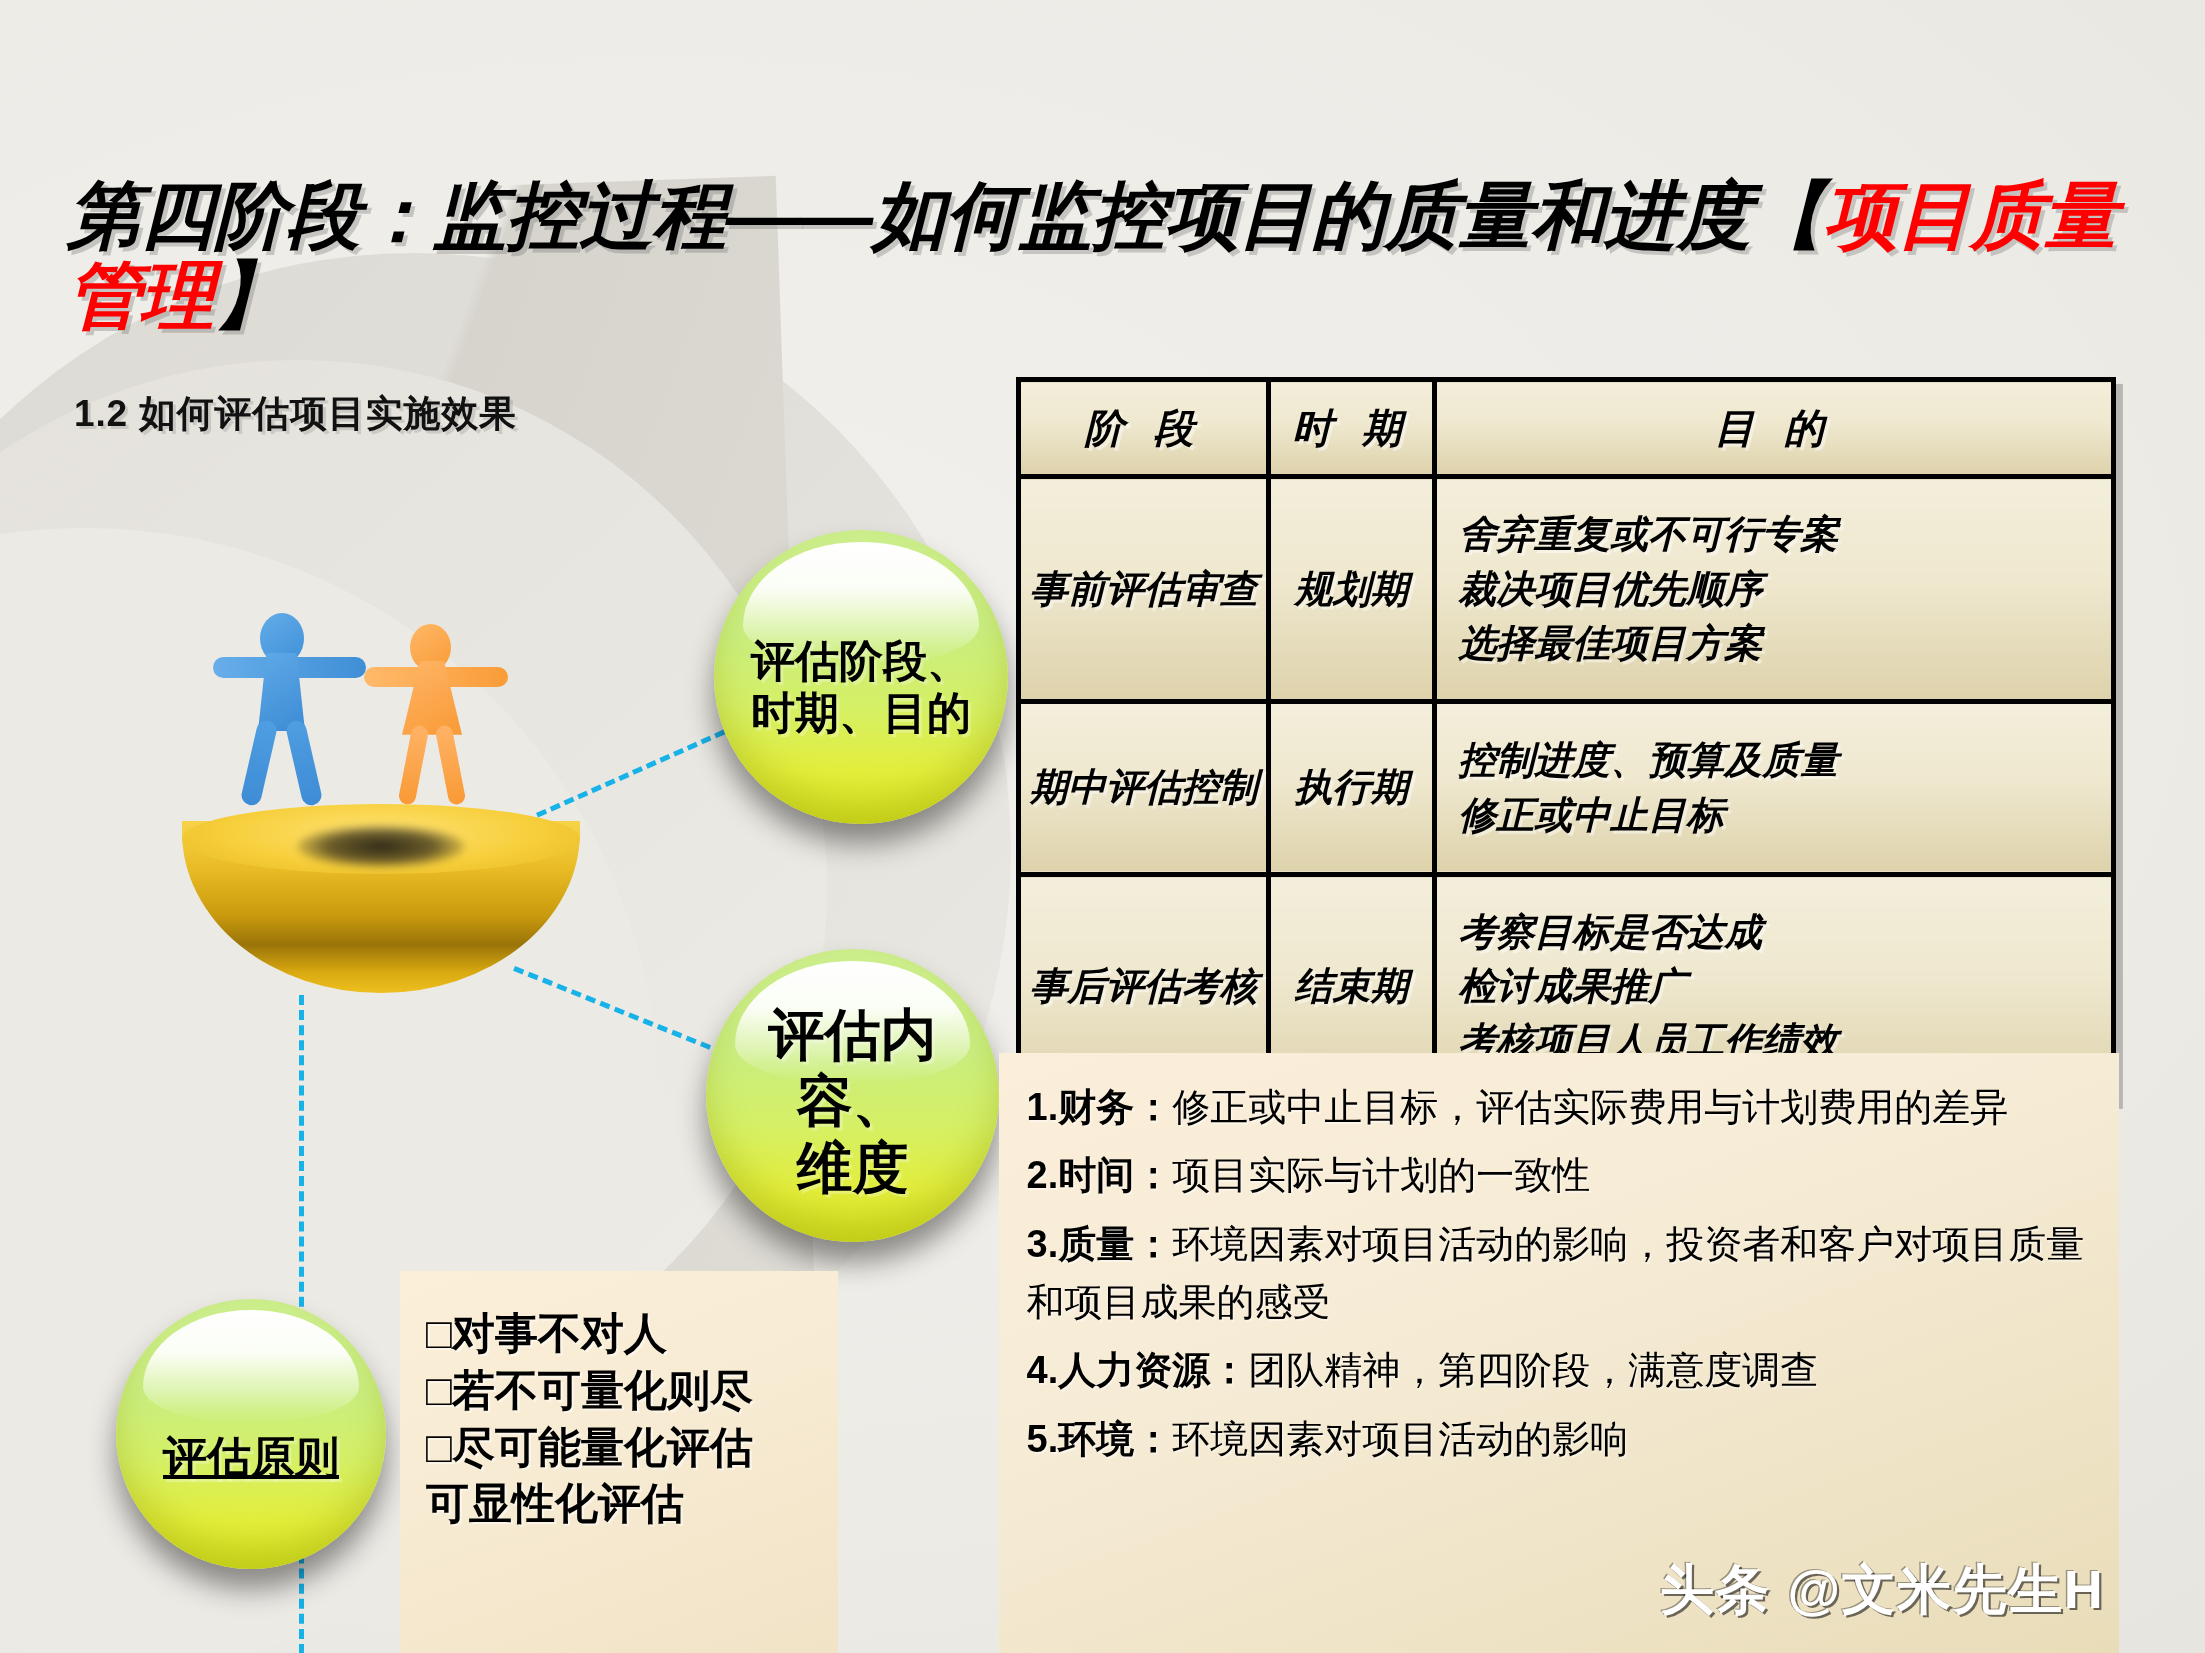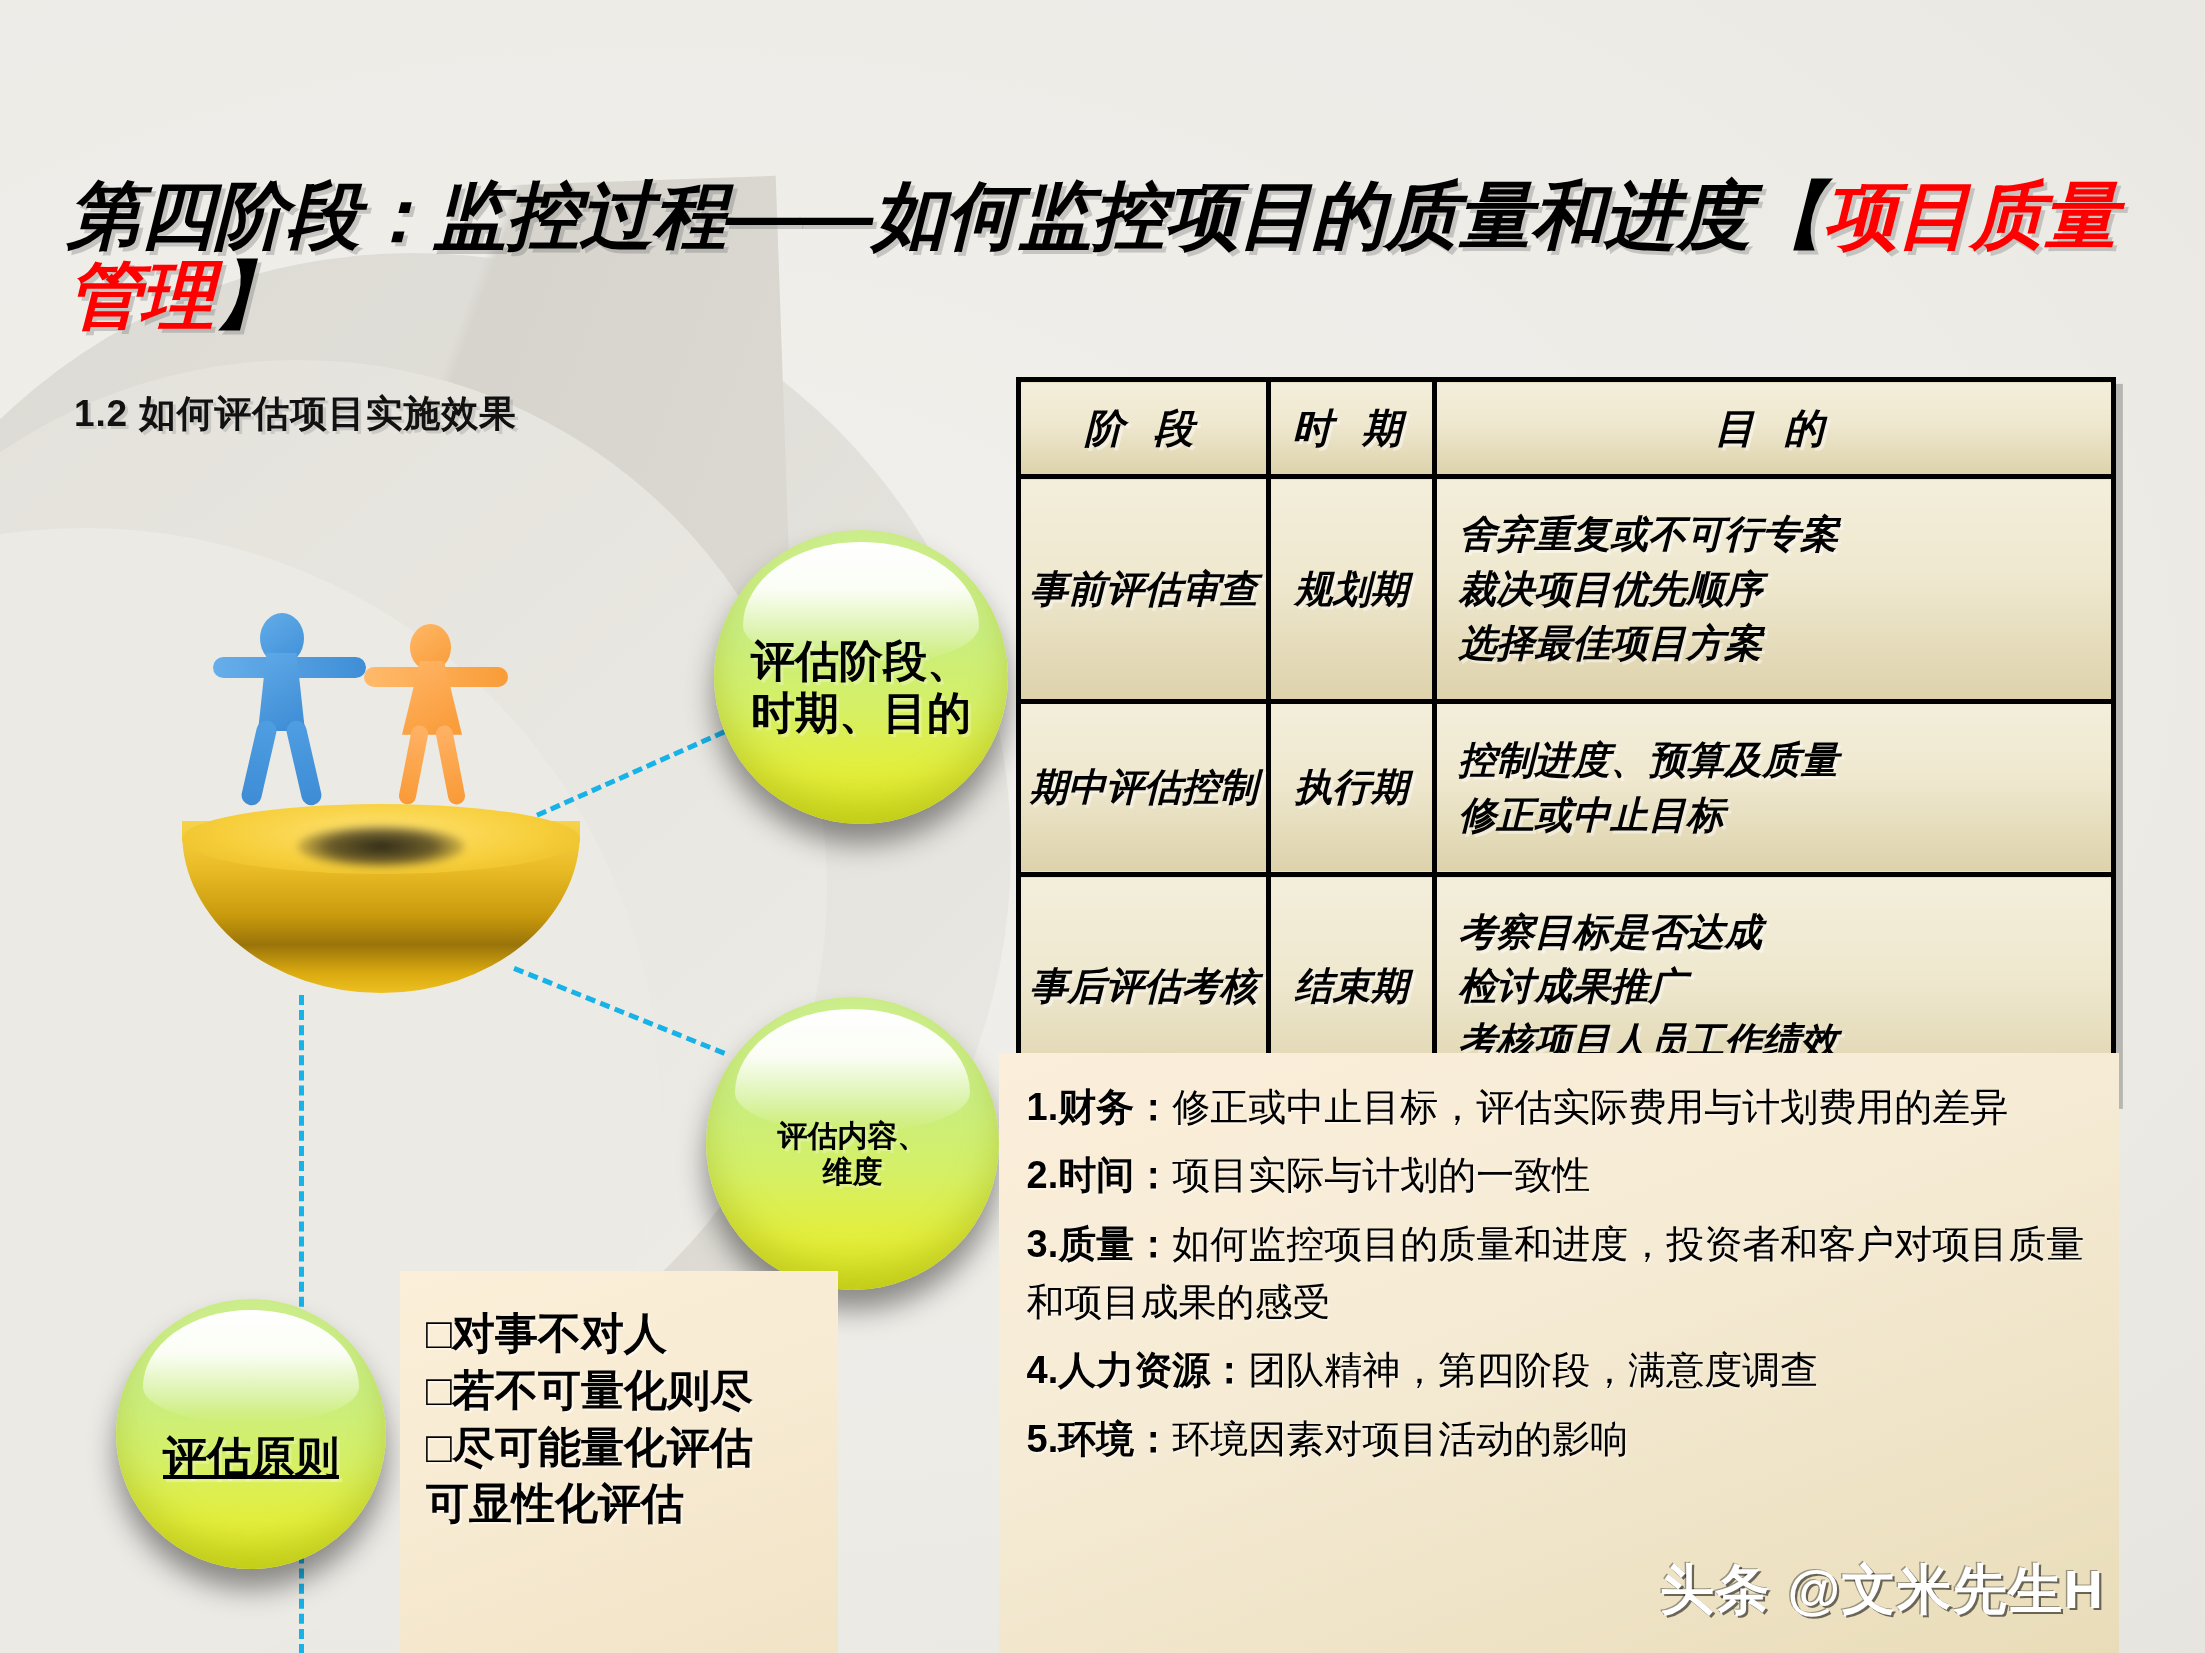--- a/index.html
+++ b/index.html
@@ -112,21 +112,21 @@
   .sphere::before{
     content:"";position:absolute;left:10%;top:4%;width:80%;height:42%;
     border-radius:50% 50% 48% 48%/68% 68% 32% 32%;
     background:linear-gradient(180deg,#ffffff 0%,rgba(255,255,255,.92) 38%,rgba(230,247,196,.25) 88%,rgba(255,255,255,0) 100%);
     pointer-events:none;
   }
   .sphere .lbl{position:relative;z-index:2;padding:0 13.8px;}
 
   #sphere1{left:714px;top:530px;width:294px;height:294px;font-size:44px;}
   #sphere1 .lbl{margin-top:20px;}
-  #sphere2{left:706px;top:997px;width:293px;height:293px;font-size:30px;}
+  #sphere2{left:706px;top:949px;width:293px;height:293px;font-size:56px;font-family:Liberation Mono, monospace;}
   #sphere2 .lbl{margin-top:20px;}
   #sphere3{left:116px;top:1299px;width:270px;height:270px;font-size:44px;}
   #sphere3 .lbl{margin-top:46px;text-decoration:underline;}
 
   
   .principles{
     position:absolute;left:400px;top:1271px;width:438px;height:383px;
     background:linear-gradient(160deg,#fbefd9 0%,#f7ebd3 45%,#f1e3c6 100%);
     padding:34px 20px 0 26px;box-sizing:border-box;
   }
@@ -266,21 +266,21 @@
         <td class="purpose" style="white-space:pre-line;">考察目标是否达成
 检讨成果推广
 考核项目人员工作绩效</td>
       </tr>
     </tbody>
   </table>
 
   <div class="infopanel">
     <div class="item"><b>1.财务：</b><span>修正或中止目标，评估实际费用与计划费用的差异</span></div>
     <div class="item"><b>2.时间：</b><span>项目实际与计划的一致性</span></div>
-    <div class="item"><b>3.质量：</b><span>如何监控项目的质量和进度，投资者和客户对项目质量和项目成果的感受</span></div>
+    <div class="item"><b>3.质量：</b><span>环境因素对项目活动的影响，投资者和客户对项目质量和项目成果的感受</span></div>
     <div class="item"><b>4.人力资源：</b><span>团队精神，第四阶段，满意度调查</span></div>
     <div class="item"><b>5.环境：</b><span>环境因素对项目活动的影响</span></div>
   </div>
 
   <div class="watermark">头条 @文米先生H</div>
 
 </div>
 
 
 </body></html>

